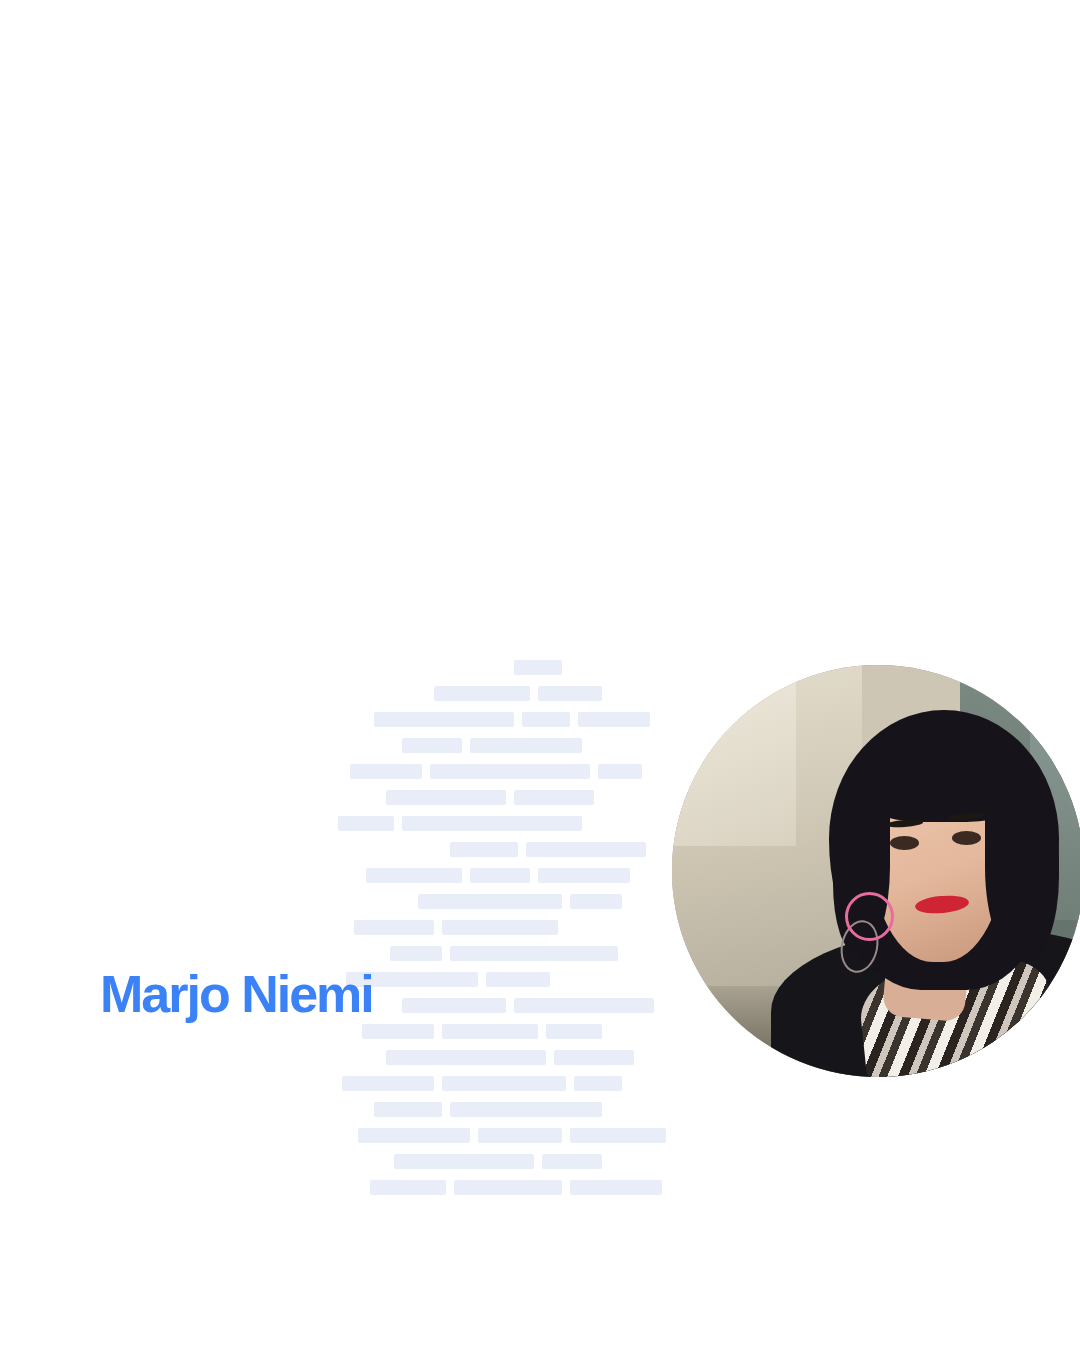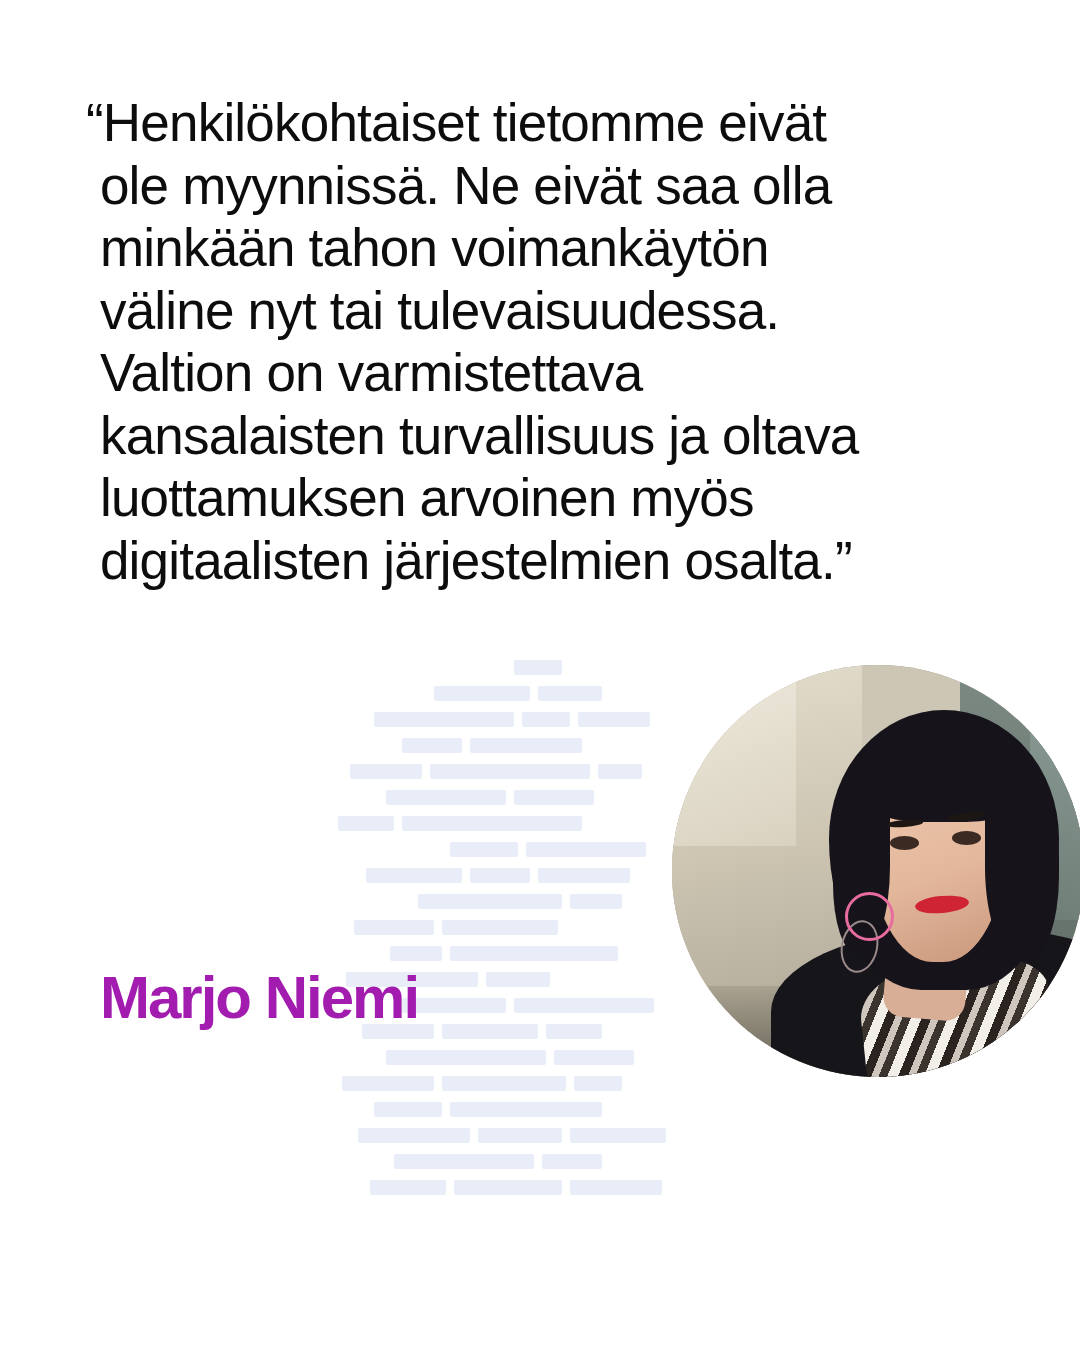--- a/index.html
+++ b/index.html
@@ -223,25 +223,25 @@
   }
 
   
   .name-block {
     position: absolute;
     left: 100px;
     top: 968px;
     z-index: 4;
   }
   .name {
-    font-size: 60px;
+    font-size: 52px;
     font-weight: 700;
     letter-spacing: -2px;
     line-height: 1;
-    color: #a21caf;
+    color: #3b82f6;
   }
   .role {
     margin-top: 14px;
     font-size: 38px;
     font-weight: 400;
     letter-spacing: -0.5px;
     color: #0d0d0d;
   }
 
   
@@ -258,28 +258,20 @@
     font-weight: 700;
     letter-spacing: -0.8px;
     color: #12243f;
   }
 </style>
 </head>
 <body>
 
 <div class="card">
 
-  <div class="quote">“Henkilökohtaiset tietomme eivät
- ole myynnissä. Ne eivät saa olla
- minkään tahon voimankäytön
- väline nyt tai tulevaisuudessa.
- Valtion on varmistettava
- kansalaisten turvallisuus ja oltava
- luottamuksen arvoinen myös
- digitaalisten järjestelmien osalta.”</div>
 
   <div class="pattern">
       <div class="bar" style="left: 184px; top: 0px; width: 48px;"></div>
       <div class="bar" style="left: 104px; top: 26px; width: 96px;"></div>
       <div class="bar" style="left: 208px; top: 26px; width: 64px;"></div>
       <div class="bar" style="left: 44px; top: 52px; width: 140px;"></div>
       <div class="bar" style="left: 192px; top: 52px; width: 48px;"></div>
       <div class="bar" style="left: 248px; top: 52px; width: 72px;"></div>
       <div class="bar" style="left: 72px; top: 78px; width: 60px;"></div>
       <div class="bar" style="left: 140px; top: 78px; width: 112px;"></div>

